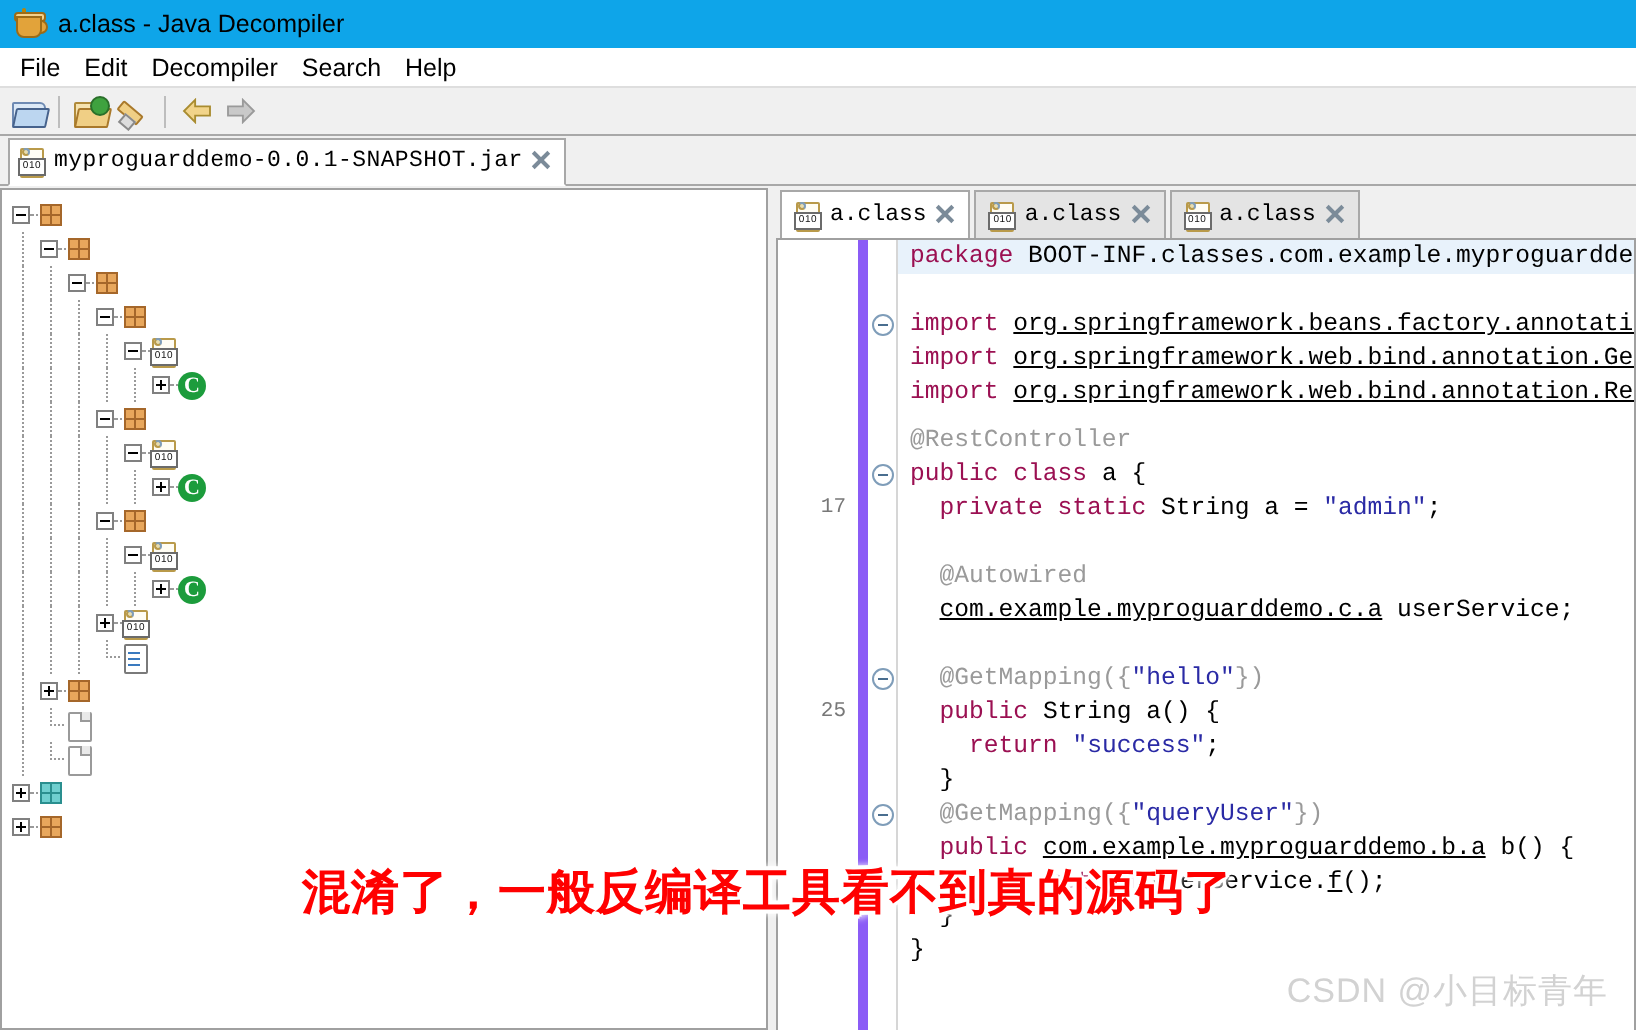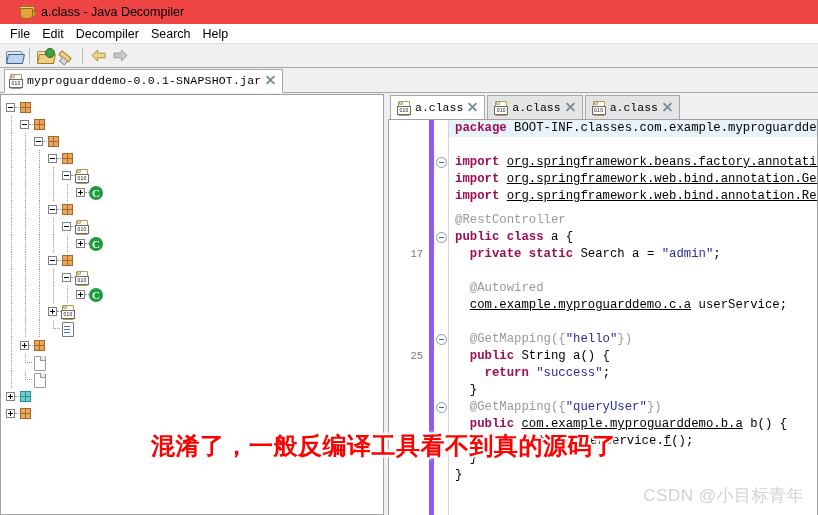--- a/index.html
+++ b/index.html
@@ -6,21 +6,21 @@
   body{
     width:818px;height:515px;overflow:hidden;
     background:#ffffff;
     font-family:"Liberation Sans", sans-serif;
     font-size:12px;color:#000;
     -webkit-font-smoothing:antialiased;
   }
   #app{position:relative;width:818px;height:515px;overflow:hidden;background:#f0f0f0;}
 
   
-  .titlebar{height:24px;background:#ef4444;display:flex;align-items:center;padding-left:18px;}
+  .titlebar{height:24px;background:#0ea5e9;display:flex;align-items:center;padding-left:6px;}
   .titlebar .tb-icon{width:18px;height:16px;margin-right:5px;position:relative;flex:none;}
   .cupicon{position:relative;width:18px;height:15px;}
   .cupicon .body{position:absolute;left:2px;top:4px;width:11px;height:9px;background:#e2a33a;border:1px solid #9c6b16;border-radius:0 0 4px 4px;}
   .cupicon .lid{position:absolute;left:1px;top:2px;width:14px;height:3px;background:#f3d08a;border:1px solid #9c6b16;border-radius:2px;}
   .cupicon .handle{position:absolute;left:12px;top:6px;width:5px;height:5px;border:1px solid #9c6b16;border-left:none;border-radius:0 4px 4px 0;background:#e2a33a;}
   .cupicon .steam{position:absolute;left:5px;top:0px;width:2px;height:3px;background:#b8860b;border-radius:1px;}
   .titlebar .tb-title{font-size:12.5px;color:#000;font-family:"Liberation Sans",sans-serif;}
 
   
   .menubar{height:19px;background:#ffffff;display:flex;align-items:center;padding-left:4px;}
@@ -102,21 +102,21 @@
   .edtab .lbl{font-family:"Liberation Mono","DejaVu Sans Mono",monospace;font-size:11.5px;}
   .edbody{flex:1;background:#ffffff;border:1px solid #a0a0a0;border-top:1px solid #a0a0a0;box-sizing:border-box;display:flex;overflow:hidden;position:relative;}
   .gutter{width:40px;flex:none;background:#ffffff;border-right:5px solid #8b5cf6;position:relative;}
   .foldstrip{width:14px;flex:none;background:#ffffff;border-right:1px solid #d6d6d6;position:relative;}
   .codearea{flex:1;position:relative;overflow:hidden;background:#ffffff;}
 
   .code{font-family:"Liberation Mono","DejaVu Sans Mono",monospace;font-size:12.3px;line-height:17px;white-space:pre;padding-left:6px;}
   .ln{position:absolute;right:6px;font-family:"Liberation Mono","DejaVu Sans Mono",monospace;font-size:10.5px;color:#787878;line-height:17px;}
   .fold{position:absolute;left:2px;width:11px;height:11px;border:1px solid #7f9db9;border-radius:50%;background:#fff;box-sizing:border-box;}
   .fold::before{content:"";position:absolute;left:2px;top:4px;width:5px;height:1px;background:#4a6e8f;}
-  .kw{color:#9b1052;font-weight:bold;}
+  .kw{color:#9b1052;font-weight:normal;}
   .str{color:#2a2aa5;}
   .ann{color:#9a9a9a;}
   .imp{color:#000;text-decoration:underline;}
   .lnk{color:#000;text-decoration:underline;}
   .pl{color:#000;}
   .curline{position:absolute;left:0;right:0;height:17px;background:#e8f2fb;}
 
   
   .redtext{
     position:absolute;left:151px;top:430px;
@@ -544,21 +544,21 @@
             <div class="fold" style="top: 282px;"></div>
           </div>
         <div class="codearea" id="codearea">
             <div class="curline" style="top: 0px;"></div>
             <div class="code" style="position: absolute; top: 0px; left: 0px;"><span class="kw">package</span> <span class="pl">BOOT-INF.classes.com.example.myproguarddemo.a;</span></div>
             <div class="code" style="position: absolute; top: 34px; left: 0px;"><span class="kw">import</span> <span class="imp">org.springframework.beans.factory.annotation.Autowired;</span></div>
             <div class="code" style="position: absolute; top: 51px; left: 0px;"><span class="kw">import</span> <span class="imp">org.springframework.web.bind.annotation.GetMapping;</span></div>
             <div class="code" style="position: absolute; top: 68px; left: 0px;"><span class="kw">import</span> <span class="imp">org.springframework.web.bind.annotation.RestController;</span></div>
             <div class="code" style="position: absolute; top: 92px; left: 0px;"><span class="ann">@RestController</span></div>
             <div class="code" style="position: absolute; top: 109px; left: 0px;"><span class="kw">public class</span> <span class="pl">a {</span></div>
-            <div class="code" style="position: absolute; top: 126px; left: 0px;">  <span class="kw">private static</span> <span class="pl">Search a = </span><span class="str">"admin"</span><span class="pl">;</span></div>
+            <div class="code" style="position: absolute; top: 126px; left: 0px;">  <span class="kw">private static</span> <span class="pl">String a = </span><span class="str">"admin"</span><span class="pl">;</span></div>
             <div class="code" style="position: absolute; top: 160px; left: 0px;">  <span class="ann">@Autowired</span></div>
             <div class="code" style="position: absolute; top: 177px; left: 0px;">  <span class="lnk">com.example.myproguarddemo.c.a</span><span class="pl"> userService;</span></div>
             <div class="code" style="position: absolute; top: 211px; left: 0px;">  <span class="ann">@GetMapping({</span><span class="str">"hello"</span><span class="ann">})</span></div>
             <div class="code" style="position: absolute; top: 228px; left: 0px;">  <span class="kw">public</span> <span class="pl">String a() {</span></div>
             <div class="code" style="position: absolute; top: 245px; left: 0px;">    <span class="kw">return</span> <span class="str">"success"</span><span class="pl">;</span></div>
             <div class="code" style="position: absolute; top: 262px; left: 0px;">  <span class="pl">}</span></div>
             <div class="code" style="position: absolute; top: 279px; left: 0px;">  <span class="ann">@GetMapping({</span><span class="str">"queryUser"</span><span class="ann">})</span></div>
             <div class="code" style="position: absolute; top: 296px; left: 0px;">  <span class="kw">public</span> <span class="lnk">com.example.myproguarddemo.b.a</span><span class="pl"> b() {</span></div>
             <div class="code" style="position: absolute; top: 313px; left: 0px; padding-left: 45px;">    <span class="kw">return</span> <span class="pl">userService.</span><span class="lnk">f</span><span class="pl">();</span></div>
             <div class="code" style="position: absolute; top: 330px; left: 0px;">  <span class="pl">}</span></div>

